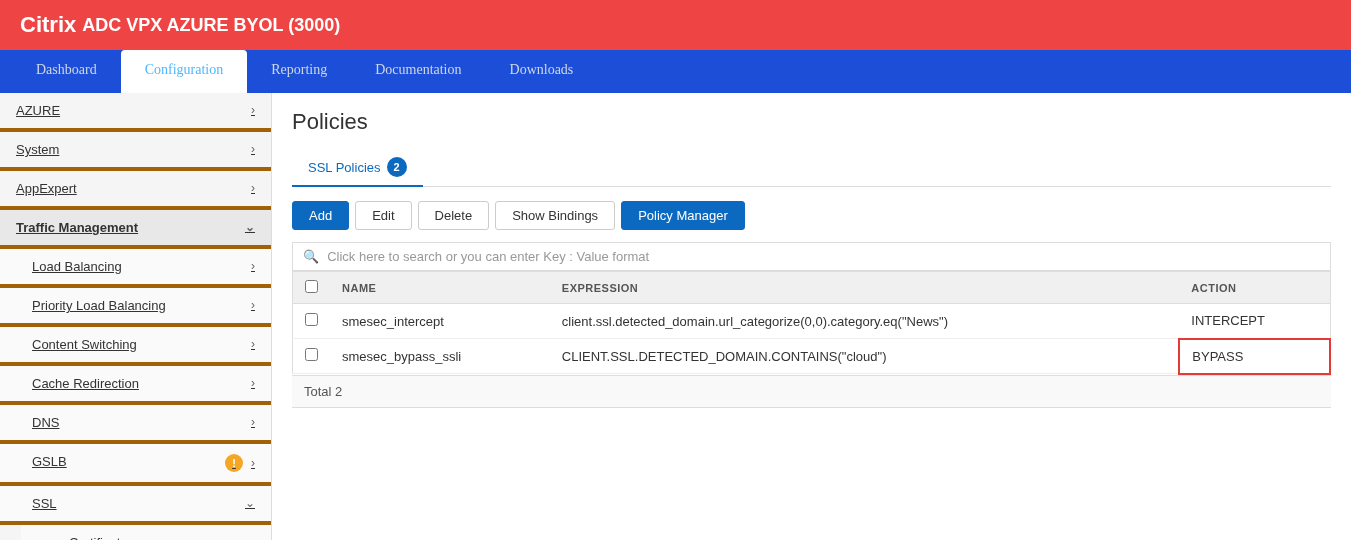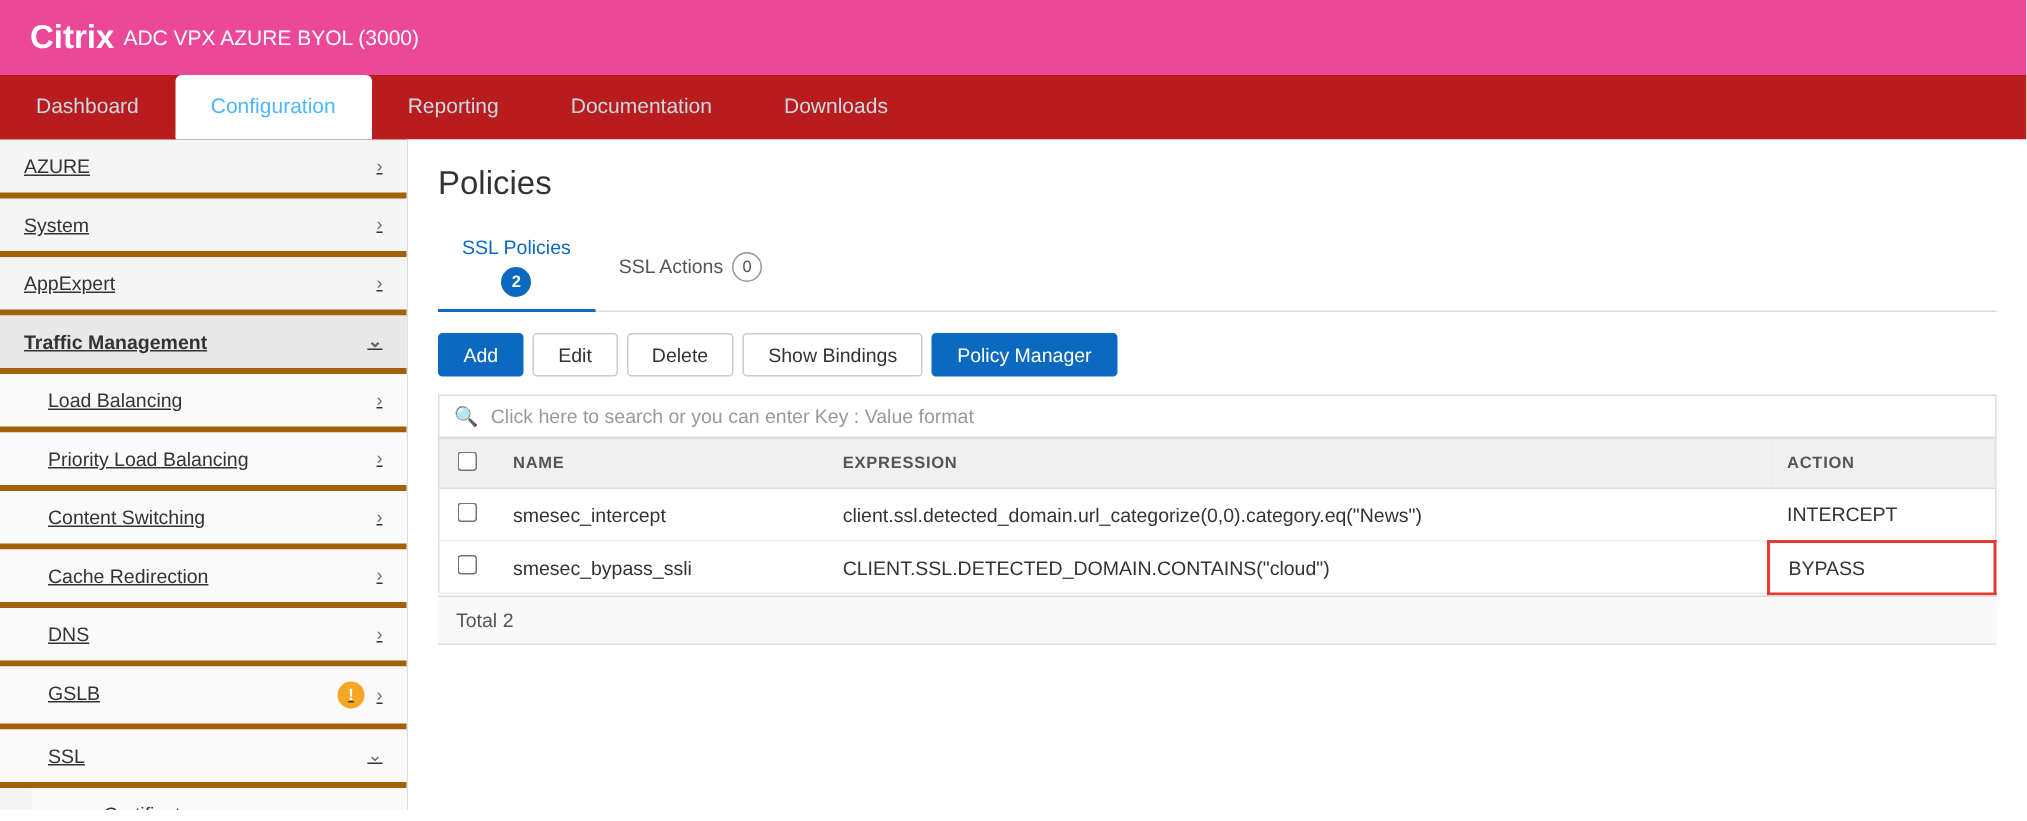--- a/index.html
+++ b/index.html
@@ -1,42 +1,43 @@
 <!DOCTYPE html>
 <html><head>
   <meta charset="utf-8">
   <style>
     * { box-sizing: border-box; margin: 0; padding: 0; }
     body { font-family: Arial, sans-serif; font-size: 13px; background: #fff; }
 
     
     .top-header {
-      background: #ec4899;
+      background: #ef4444;
       padding: 12px 20px;
       display: flex;
       align-items: center;
     }
     .top-header .brand-citrix {
       color: #fff;
       font-size: 22px;
       font-weight: bold;
       margin-right: 6px;
     }
     .top-header .brand-rest {
       color: #fff;
-      font-size: 14px;
-      font-weight: normal;
+      font-size: 18px;
+      font-weight: bold;
     }
 
     
     .nav-tabs {
-      background: #b91c1c;
+      background: #1d4ed8;
       display: flex;
       align-items: flex-end;
-      padding: 0 0;
+      padding: 0 12px;
+      font-family: Liberation Serif, serif;
     }
     .nav-tab {
       color: #cdd8e3;
       padding: 12px 24px;
       cursor: pointer;
       font-size: 14px;
       border-bottom: 3px solid transparent;
     }
     .nav-tab.active {
       color: #4db8ff;
@@ -125,21 +126,20 @@
       font-size: 13px;
       border-bottom: 2px solid transparent;
       margin-bottom: -1px;
       display: flex;
       align-items: center;
       gap: 6px;
     }
     .sub-tab.active {
       color: #0b6abf;
       border-bottom: 2px solid #0b6abf;
-      flex-direction: column;
     }
     .sub-tab .badge {
       background: #0b6abf;
       color: #fff;
       border-radius: 50%;
       width: 20px;
       height: 20px;
       display: inline-flex;
       align-items: center;
       justify-content: center;
@@ -313,24 +313,20 @@
     </div>
   </div>
 
   <div class="content">
     <div class="page-title">Policies</div>
 
     <div class="sub-tabs">
       <div class="sub-tab active">
         <span>SSL Policies</span>
         <span class="badge">2</span>
-      </div>
-      <div class="sub-tab">
-        <span>SSL Actions</span>
-        <span class="badge-outline">0</span>
       </div>
     </div>
 
     <div class="toolbar">
       <button class="btn btn-primary">Add</button>
       <button class="btn">Edit</button>
       <button class="btn">Delete</button>
       <button class="btn">Show Bindings</button>
       <button class="btn btn-primary">Policy Manager</button>
     </div>

